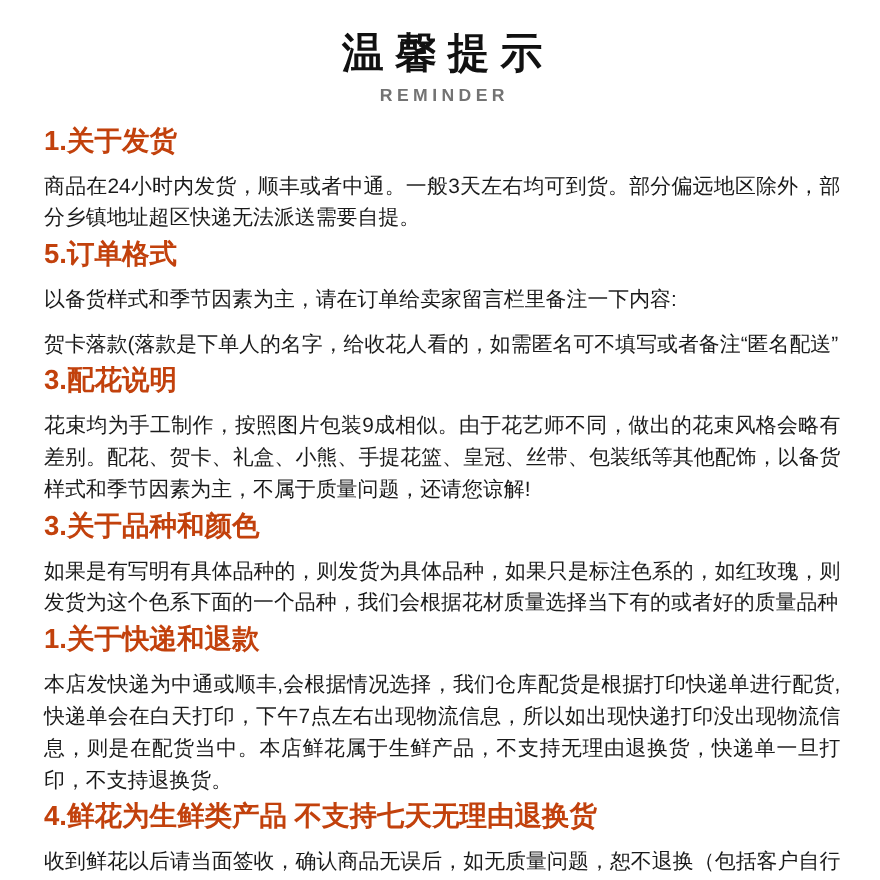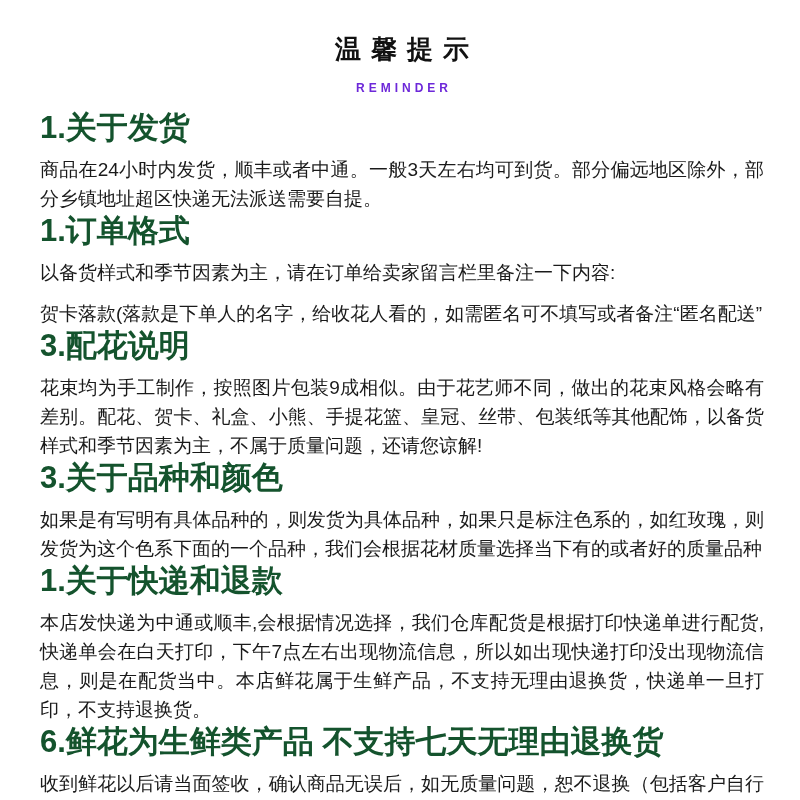--- a/index.html
+++ b/index.html
@@ -17,44 +17,44 @@
     font-family: "Liberation Sans", "DejaVu Sans", sans-serif;
     padding: 26px 36px 0 40px;
     overflow: hidden;
   }
   .header {
     text-align: center;
     margin-bottom: 18px;
   }
   .title {
     margin: 0;
-    font-size: 26px;
+    font-size: 38px;
     line-height: 46px;
     font-weight: 700;
     color: #111111;
     letter-spacing: 10px;
     margin-right: -10px; 
     white-space: nowrap;
   }
   .subtitle {
     margin-top: 9px;
-    font-size: 12px;
+    font-size: 16px;
     line-height: 14px;
     font-weight: 700;
-    color: #6d28d9;
+    color: #737373;
     letter-spacing: 4px;
     margin-right: -4px;
   }
   .section { margin: 0; }
   .section-heading {
     margin: 3px 0 2px 0;
-    font-size: 31px;
+    font-size: 25px;
     line-height: 30px;
     font-weight: 700;
-    color: #14532d;
+    color: #c2410c;
   }
   .section p {
     margin: 12px 0 2px 0;
     font-size: 19px;
     line-height: 29px;
     font-weight: 400;
     color: #1a1a1a;
     text-align: justify;
     text-justify: inter-ideograph;
   }
@@ -70,39 +70,39 @@
   </header>
 
   <main>
 
     <section class="section">
       <h2 class="section-heading">1.关于发货</h2>
       <p>商品在24小时内发货，顺丰或者中通。一般3天左右均可到货。部分偏远地区除外，部分乡镇地址超区快递无法派送需要自提。</p>
     </section>
 
     <section class="section">
-      <h2 class="section-heading">1.订单格式</h2>
+      <h2 class="section-heading">5.订单格式</h2>
       <p>以备货样式和季节因素为主，请在订单给卖家留言栏里备注一下内容:</p>
       <p>贺卡落款(落款是下单人的名字，给收花人看的，如需匿名可不填写或者备注“匿名配送”</p>
     </section>
 
     <section class="section">
       <h2 class="section-heading">3.配花说明</h2>
       <p>花束均为手工制作，按照图片包装9成相似。由于花艺师不同，做出的花束风格会略有差别。配花、贺卡、礼盒、小熊、手提花篮、皇冠、丝带、包装纸等其他配饰，以备货样式和季节因素为主，不属于质量问题，还请您谅解!</p>
     </section>
 
     <section class="section">
       <h2 class="section-heading">3.关于品种和颜色</h2>
       <p>如果是有写明有具体品种的，则发货为具体品种，如果只是标注色系的，如红玫瑰，则发货为这个色系下面的一个品种，我们会根据花材质量选择当下有的或者好的质量品种</p>
     </section>
 
     <section class="section">
       <h2 class="section-heading">1.关于快递和退款</h2>
       <p>本店发快递为中通或顺丰,会根据情况选择，我们仓库配货是根据打印快递单进行配货,快递单会在白天打印，下午7点左右出现物流信息，所以如出现快递打印没出现物流信息，则是在配货当中。本店鲜花属于生鲜产品，不支持无理由退换货，快递单一旦打印，不支持退换货。</p>
     </section>
 
     <section class="section">
-      <h2 class="section-heading">6.鲜花为生鲜类产品 不支持七天无理由退换货</h2>
+      <h2 class="section-heading">4.鲜花为生鲜类产品 不支持七天无理由退换货</h2>
       <p>收到鲜花以后请当面签收，确认商品无误后，如无质量问题，恕不退换（包括客户自行要求更换包装和花材搭配的）在运送过程中造成损耗，请在收花后24小时内联系客服处理。</p>
     </section>
 
   </main>
 </div>
 
 </body></html>

